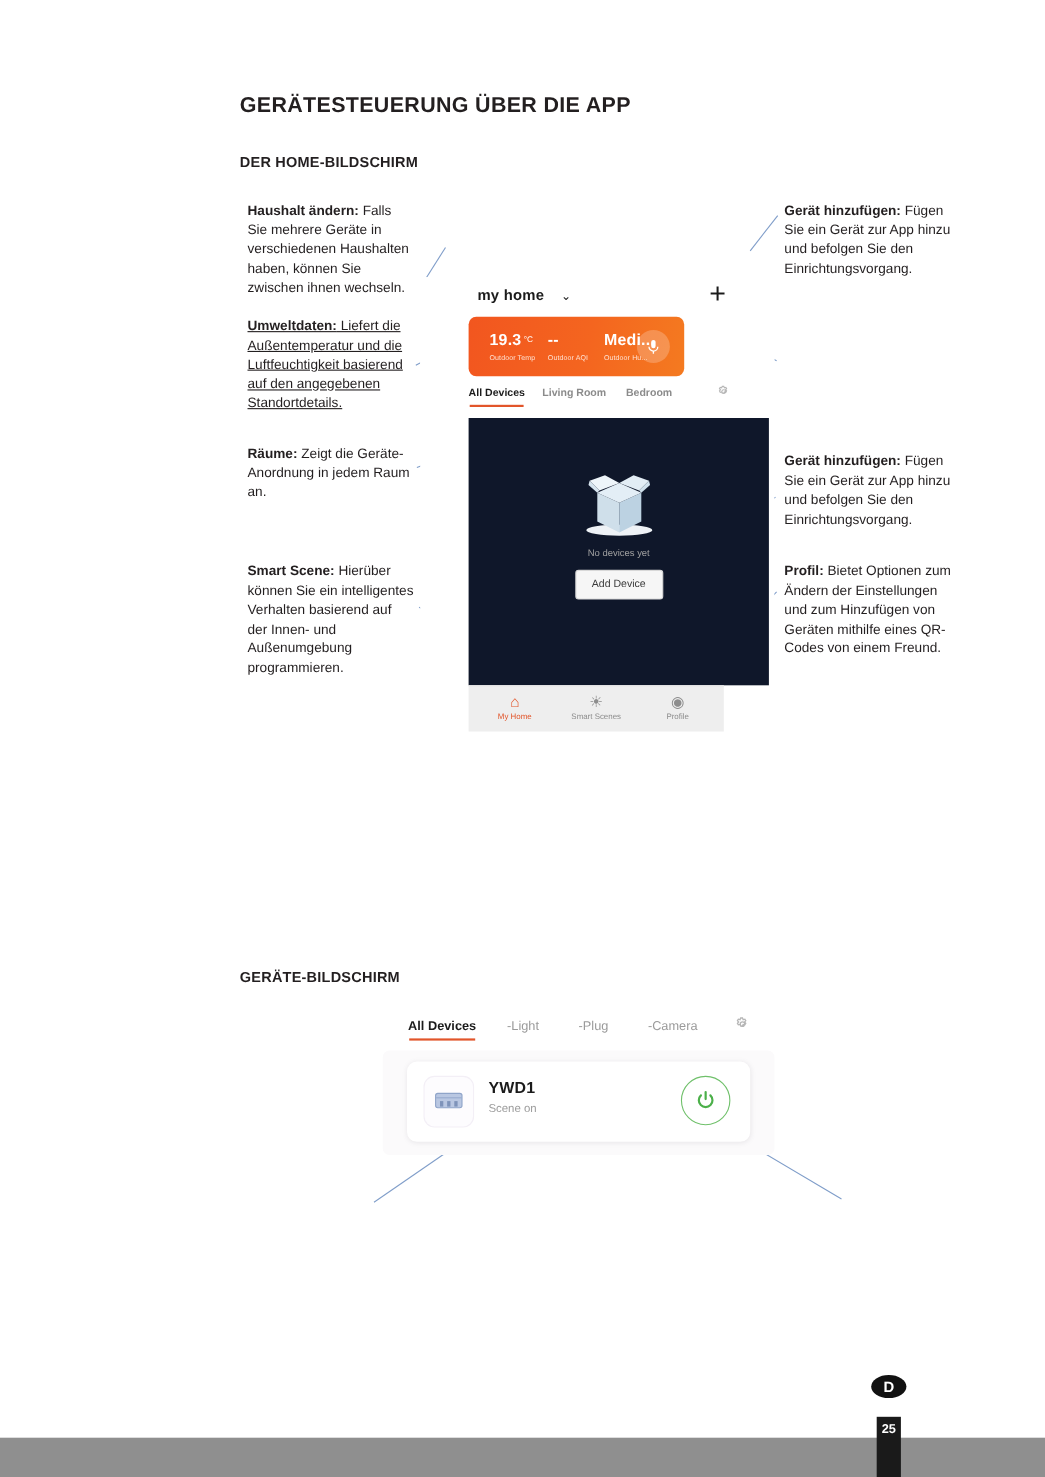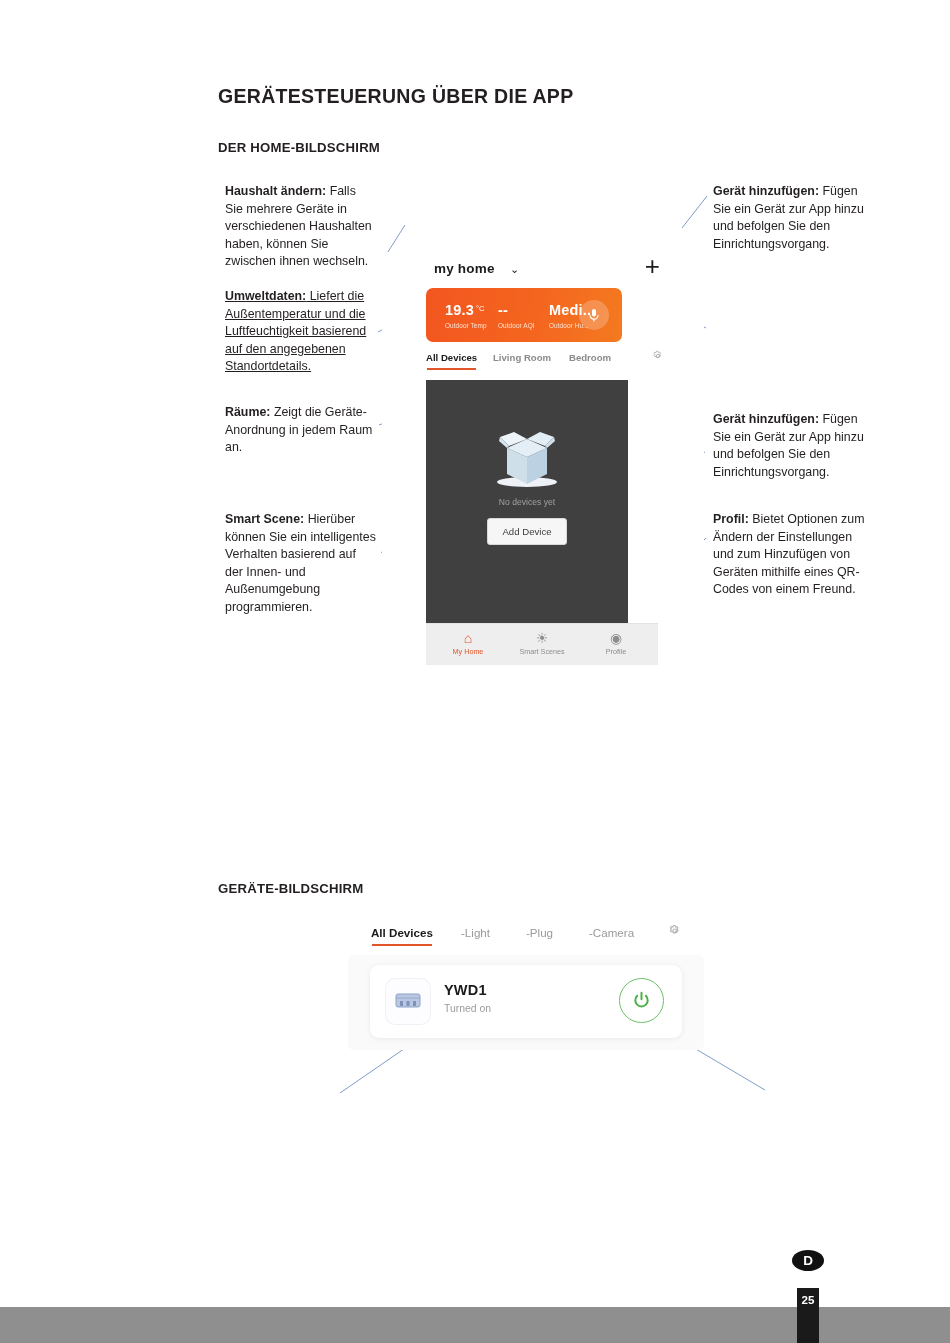--- a/index.html
+++ b/index.html
@@ -198,23 +198,23 @@
     right: -6px;
     top: -2px;
     color: #b6b6b6;
     font-size: 12px;
   }
 
   .content-area {
     position: absolute;
     left: 44px;
     top: 128px;
-    width: 202px;
+    width: 273px;
     height: 243px;
-    background: #404040;
+    background: #0f172a;
   }
   .empty-box {
     position: absolute;
     left: 50%;
     top: 44px;
     transform: translateX(-50%);
   }
   .empty-label {
     position: absolute;
     left: 0;
@@ -578,21 +578,21 @@
         <div class="dev-thumb">
           <svg width="26" height="20" viewBox="0 0 26 20">
             <rect x="1" y="2" width="24" height="13" rx="2" fill="#b9c7e2" stroke="#8fa4c9" stroke-width="1"></rect>
             <line x1="1.5" y1="6" x2="24.5" y2="6" stroke="#8fa4c9" stroke-width="0.8"></line>
             <rect x="5" y="9" width="3" height="5" fill="#7e93ba"></rect>
             <rect x="11.5" y="9" width="3" height="5" fill="#7e93ba"></rect>
             <rect x="18" y="9" width="3" height="5" fill="#7e93ba"></rect>
           </svg>
         </div>
         <div class="dev-name">YWD1</div>
-        <div class="dev-status">Turned on</div>
+        <div class="dev-status">Scene on</div>
         <div class="power-btn">
           <svg width="17" height="19" viewBox="0 0 17 19">
             <path d="M4.2 4.8a6.2 6.2 0 1 0 8.6 0" stroke="#4cb04a" stroke-width="2" fill="none" stroke-linecap="round"></path>
             <line x1="8.5" y1="1.8" x2="8.5" y2="8.2" stroke="#4cb04a" stroke-width="2" stroke-linecap="round"></line>
           </svg>
         </div>
       </div>
     </div>
   </div>
 

